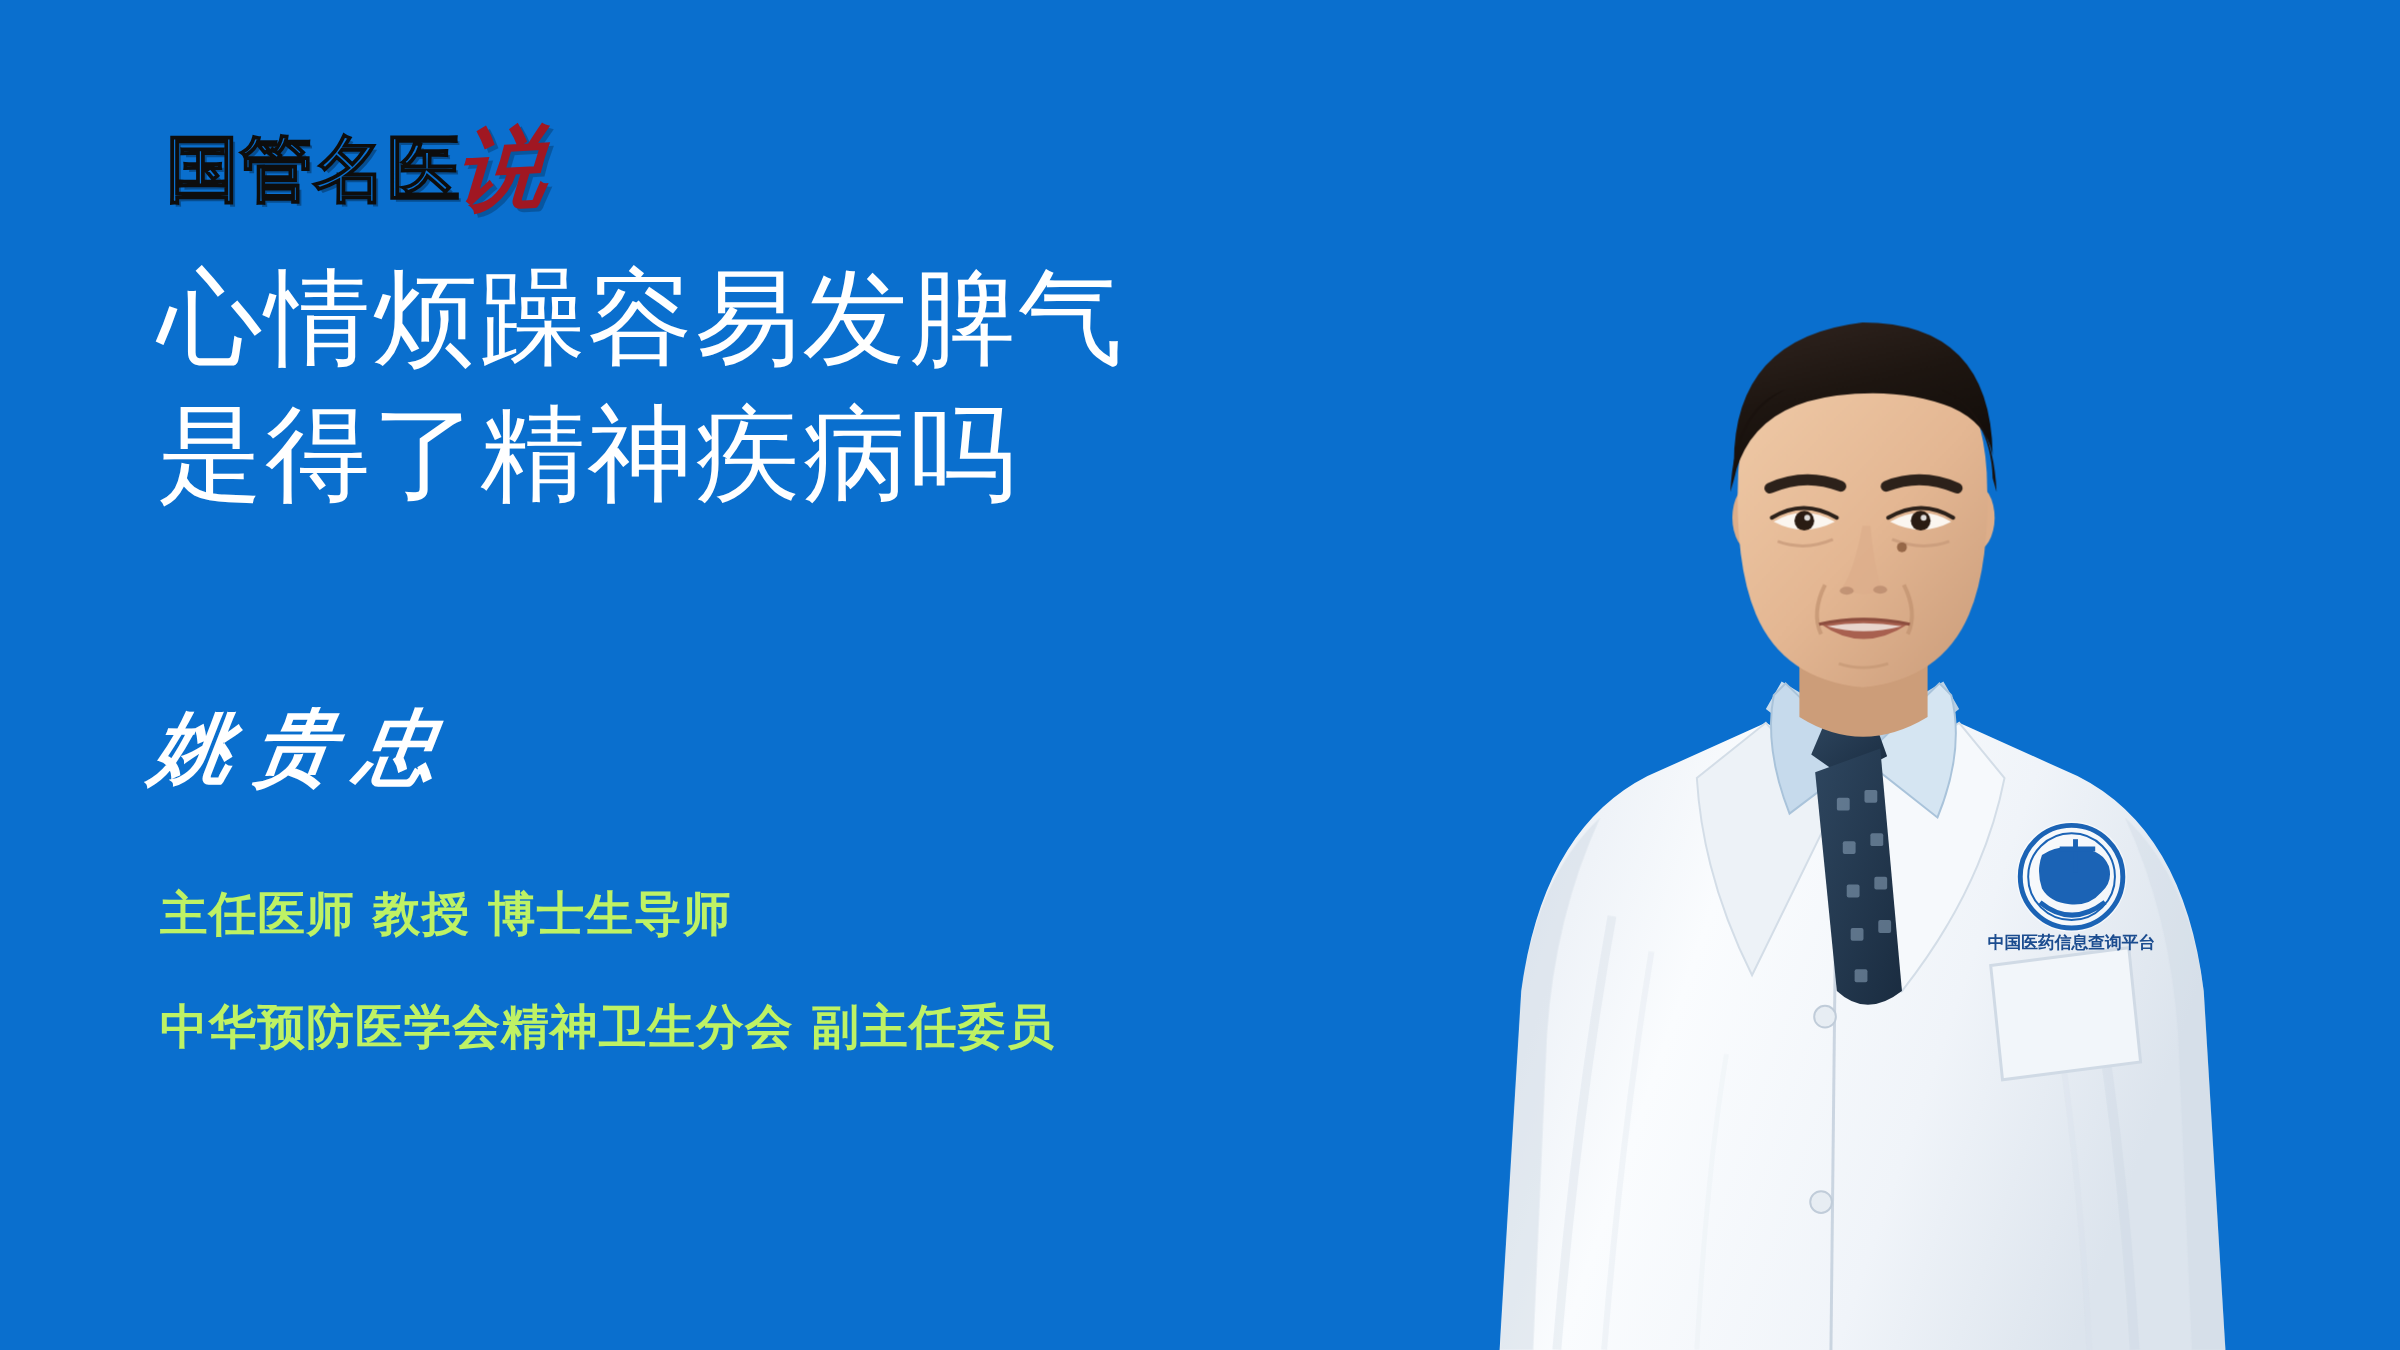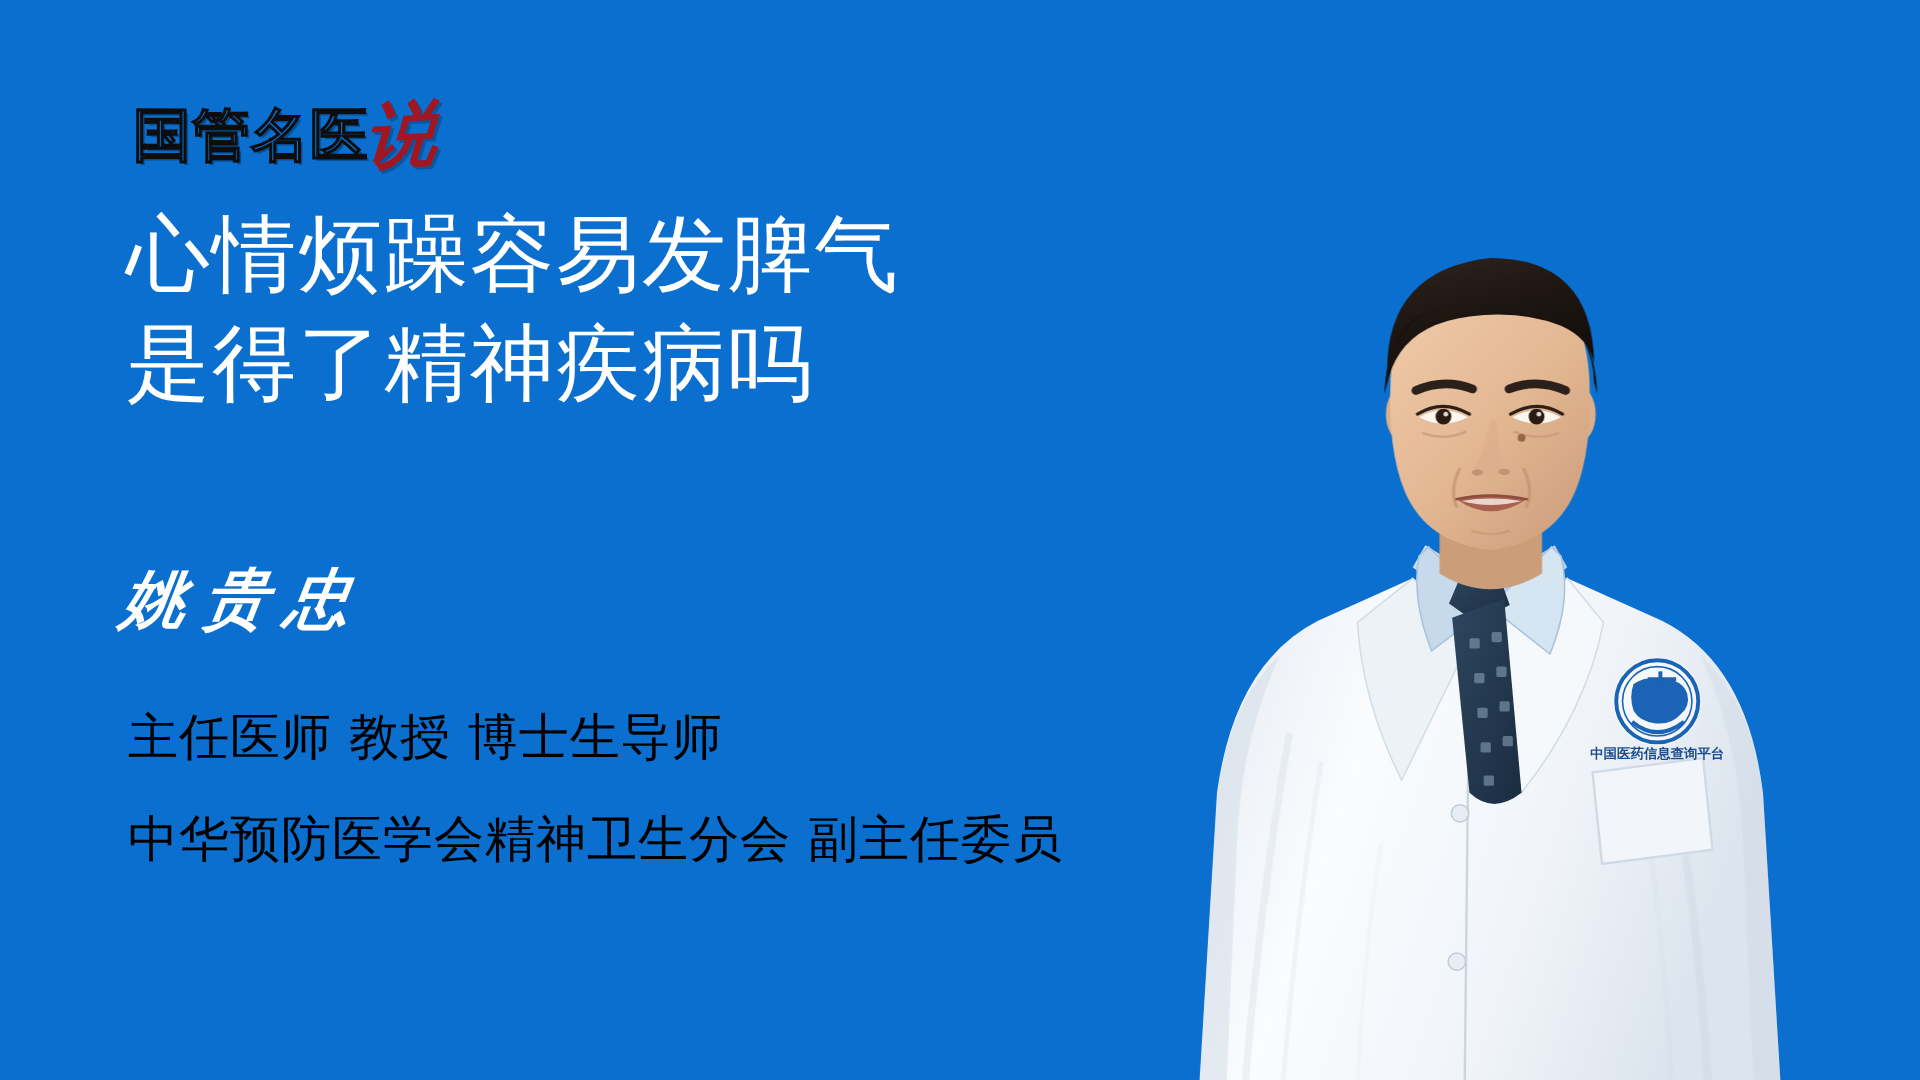--- a/index.html
+++ b/index.html
@@ -100,27 +100,27 @@
   }
 
   
   .credentials {
     position: absolute;
     left: 128px;
     top: 712px;
     width: 900px;
   }
   .credential-line {
-    color: #000000;
-    font-size: 50px;
+    color: #bef264;
+    font-size: 38px;
     line-height: 1;
     margin-bottom: 52px;
     letter-spacing: 1px;
     white-space: nowrap;
-    font-weight: 400;
+    font-weight: 700;
     font-family: "DejaVu Sans", "Liberation Sans", sans-serif;
   }
   .credential-line:last-child { margin-bottom: 4px; }
 
   
   .portrait {
     position: absolute;
     right: 0;
     bottom: 0;
     width: 860px;

